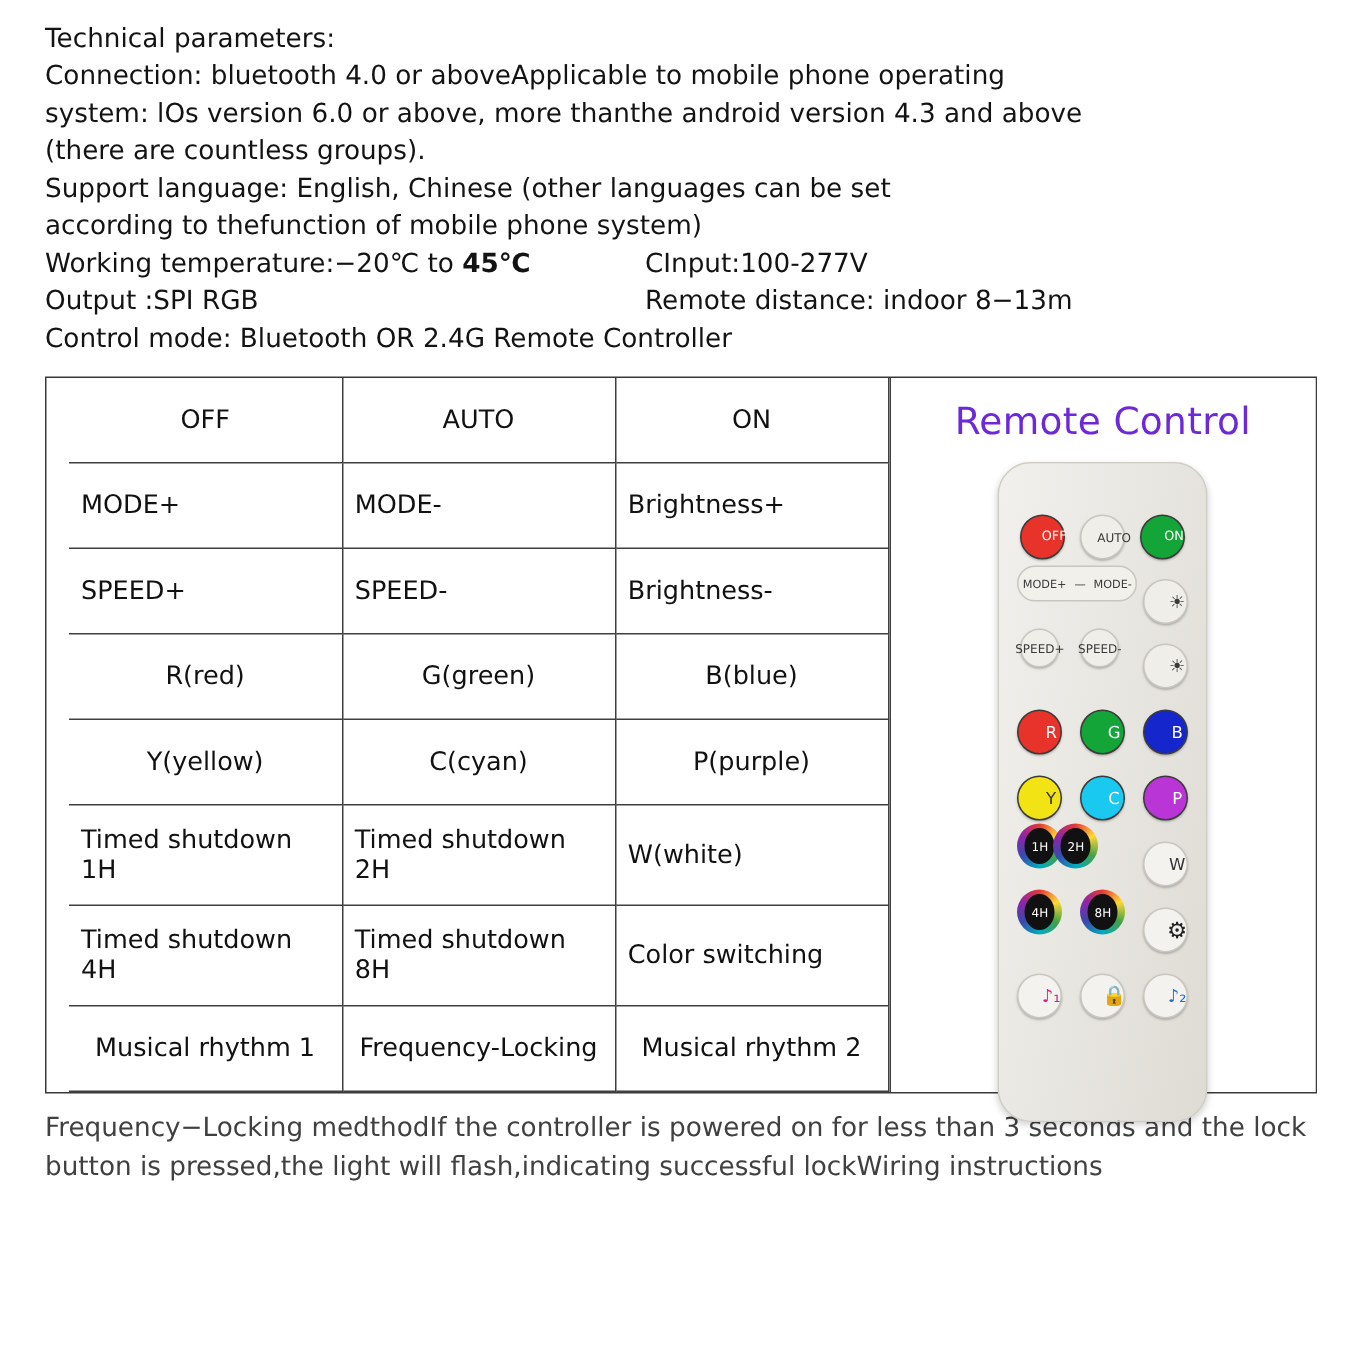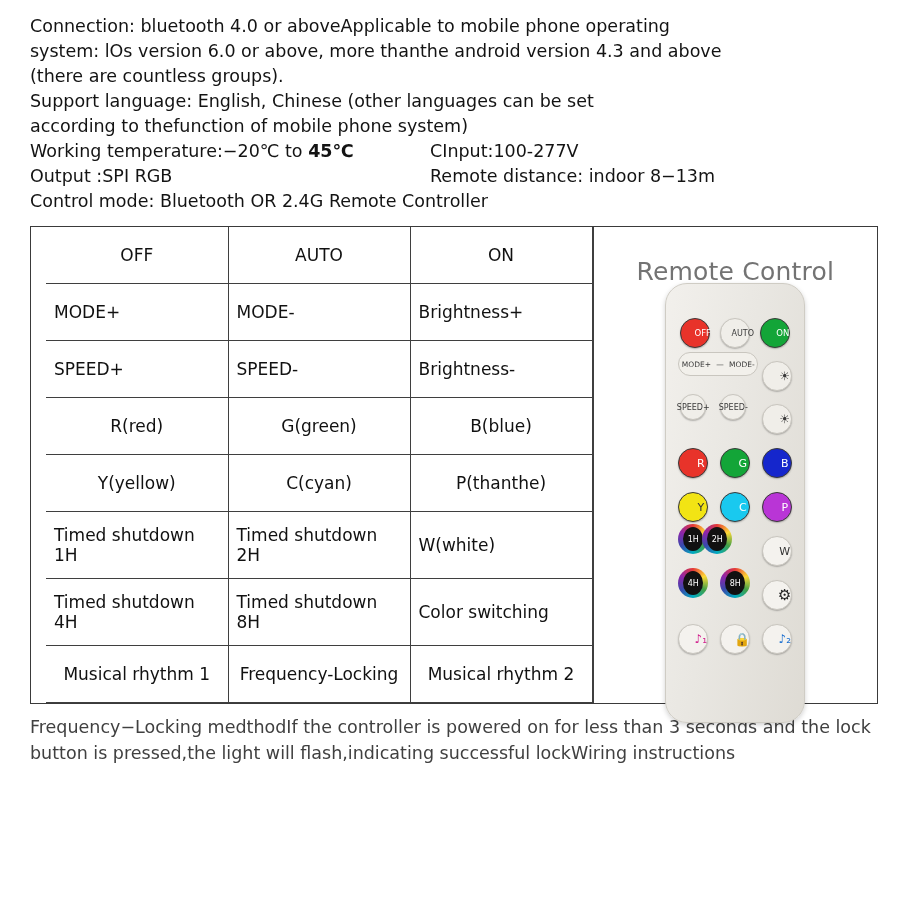--- a/index.html
+++ b/index.html
@@ -74,22 +74,22 @@
 
   .remote-panel {
     flex: 1;
     position: relative;
     border-left: 1px solid #3f3f3f;
     background: #fff;
   }
   .remote-title {
     text-align: center;
     font-size: 25px;
-    color: #737373;
-    margin-top: 30px;
+    color: #6d28d9;
+    margin-top: 14px;
     letter-spacing: 0.2px;
   }
 
   
   .remote-body {
     position: absolute;
     left: 50%;
     transform: translateX(-50%);
     top: 56px;
     width: 138px;
@@ -149,20 +149,21 @@
     color: #404040;
     width: 848px;
   }
 </style>
 </head>
 <body>
 
 <div class="page">
 
   <div class="spec-block">
+    <div class="spec-line">Technical parameters:</div>
     <div class="spec-line">Connection: bluetooth 4.0 or aboveApplicable to mobile phone operating</div>
     <div class="spec-line">system: lOs version 6.0 or above, more thanthe android version 4.3 and above</div>
     <div class="spec-line">(there are countless groups).</div>
     <div class="spec-line">Support language: English, Chinese (other languages can be set</div>
     <div class="spec-line">according to thefunction of mobile phone system)</div>
 
     <div class="spec-line row2col">
       <div class="c1"><span>Working temperature:−20℃ to </span><span class="bold-inline">45℃</span></div>
       <div class="c2">CInput:100-277V</div>
     </div>
@@ -200,21 +201,21 @@
           <td class="left">Brightness-</td>
         </tr>
         <tr>
           <td class="center nb-left">R(red)</td>
           <td class="center">G(green)</td>
           <td class="center">B(blue)</td>
         </tr>
         <tr>
           <td class="center nb-left">Y(yellow)</td>
           <td class="center">C(cyan)</td>
-          <td class="center">P(thanthe)</td>
+          <td class="center">P(purple)</td>
         </tr>
         <tr class="tall">
           <td class="left nb-left">Timed shutdown 1H</td>
           <td class="left">Timed shutdown 2H</td>
           <td class="left">W(white)</td>
         </tr>
         <tr class="tall">
           <td class="left nb-left">Timed shutdown 4H</td>
           <td class="left">Timed shutdown 8H</td>
           <td class="left">Color switching</td>

